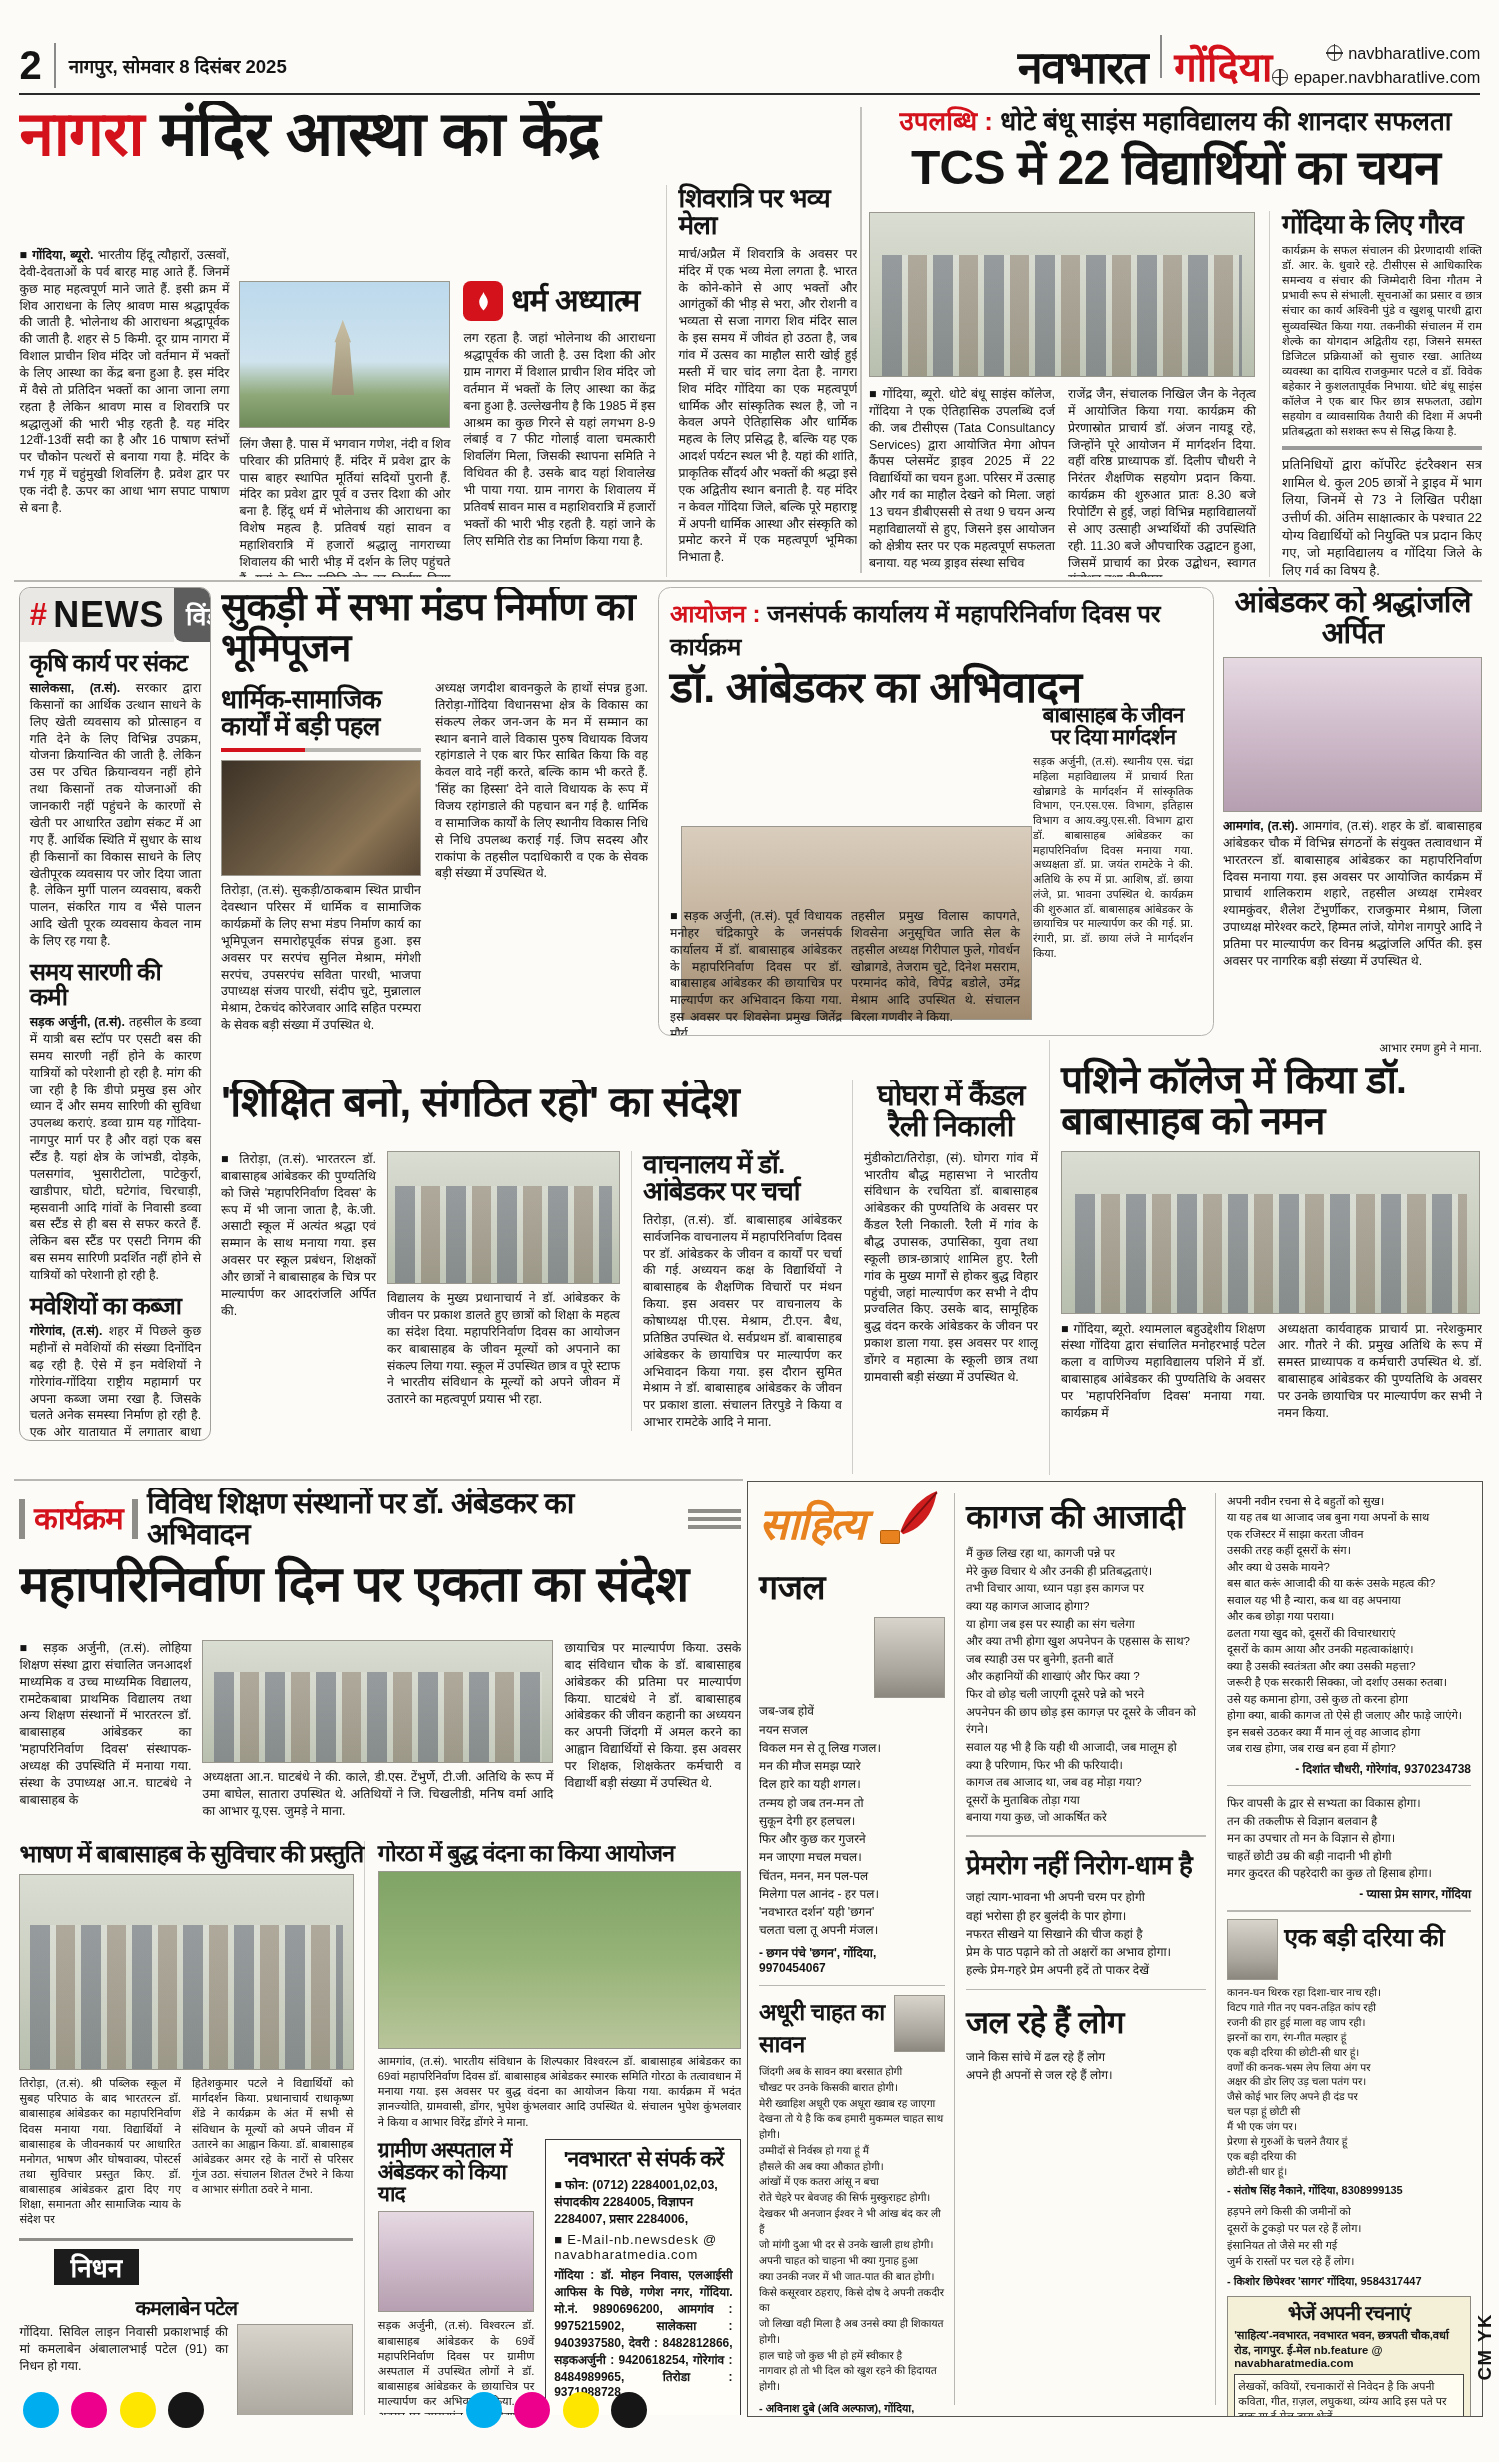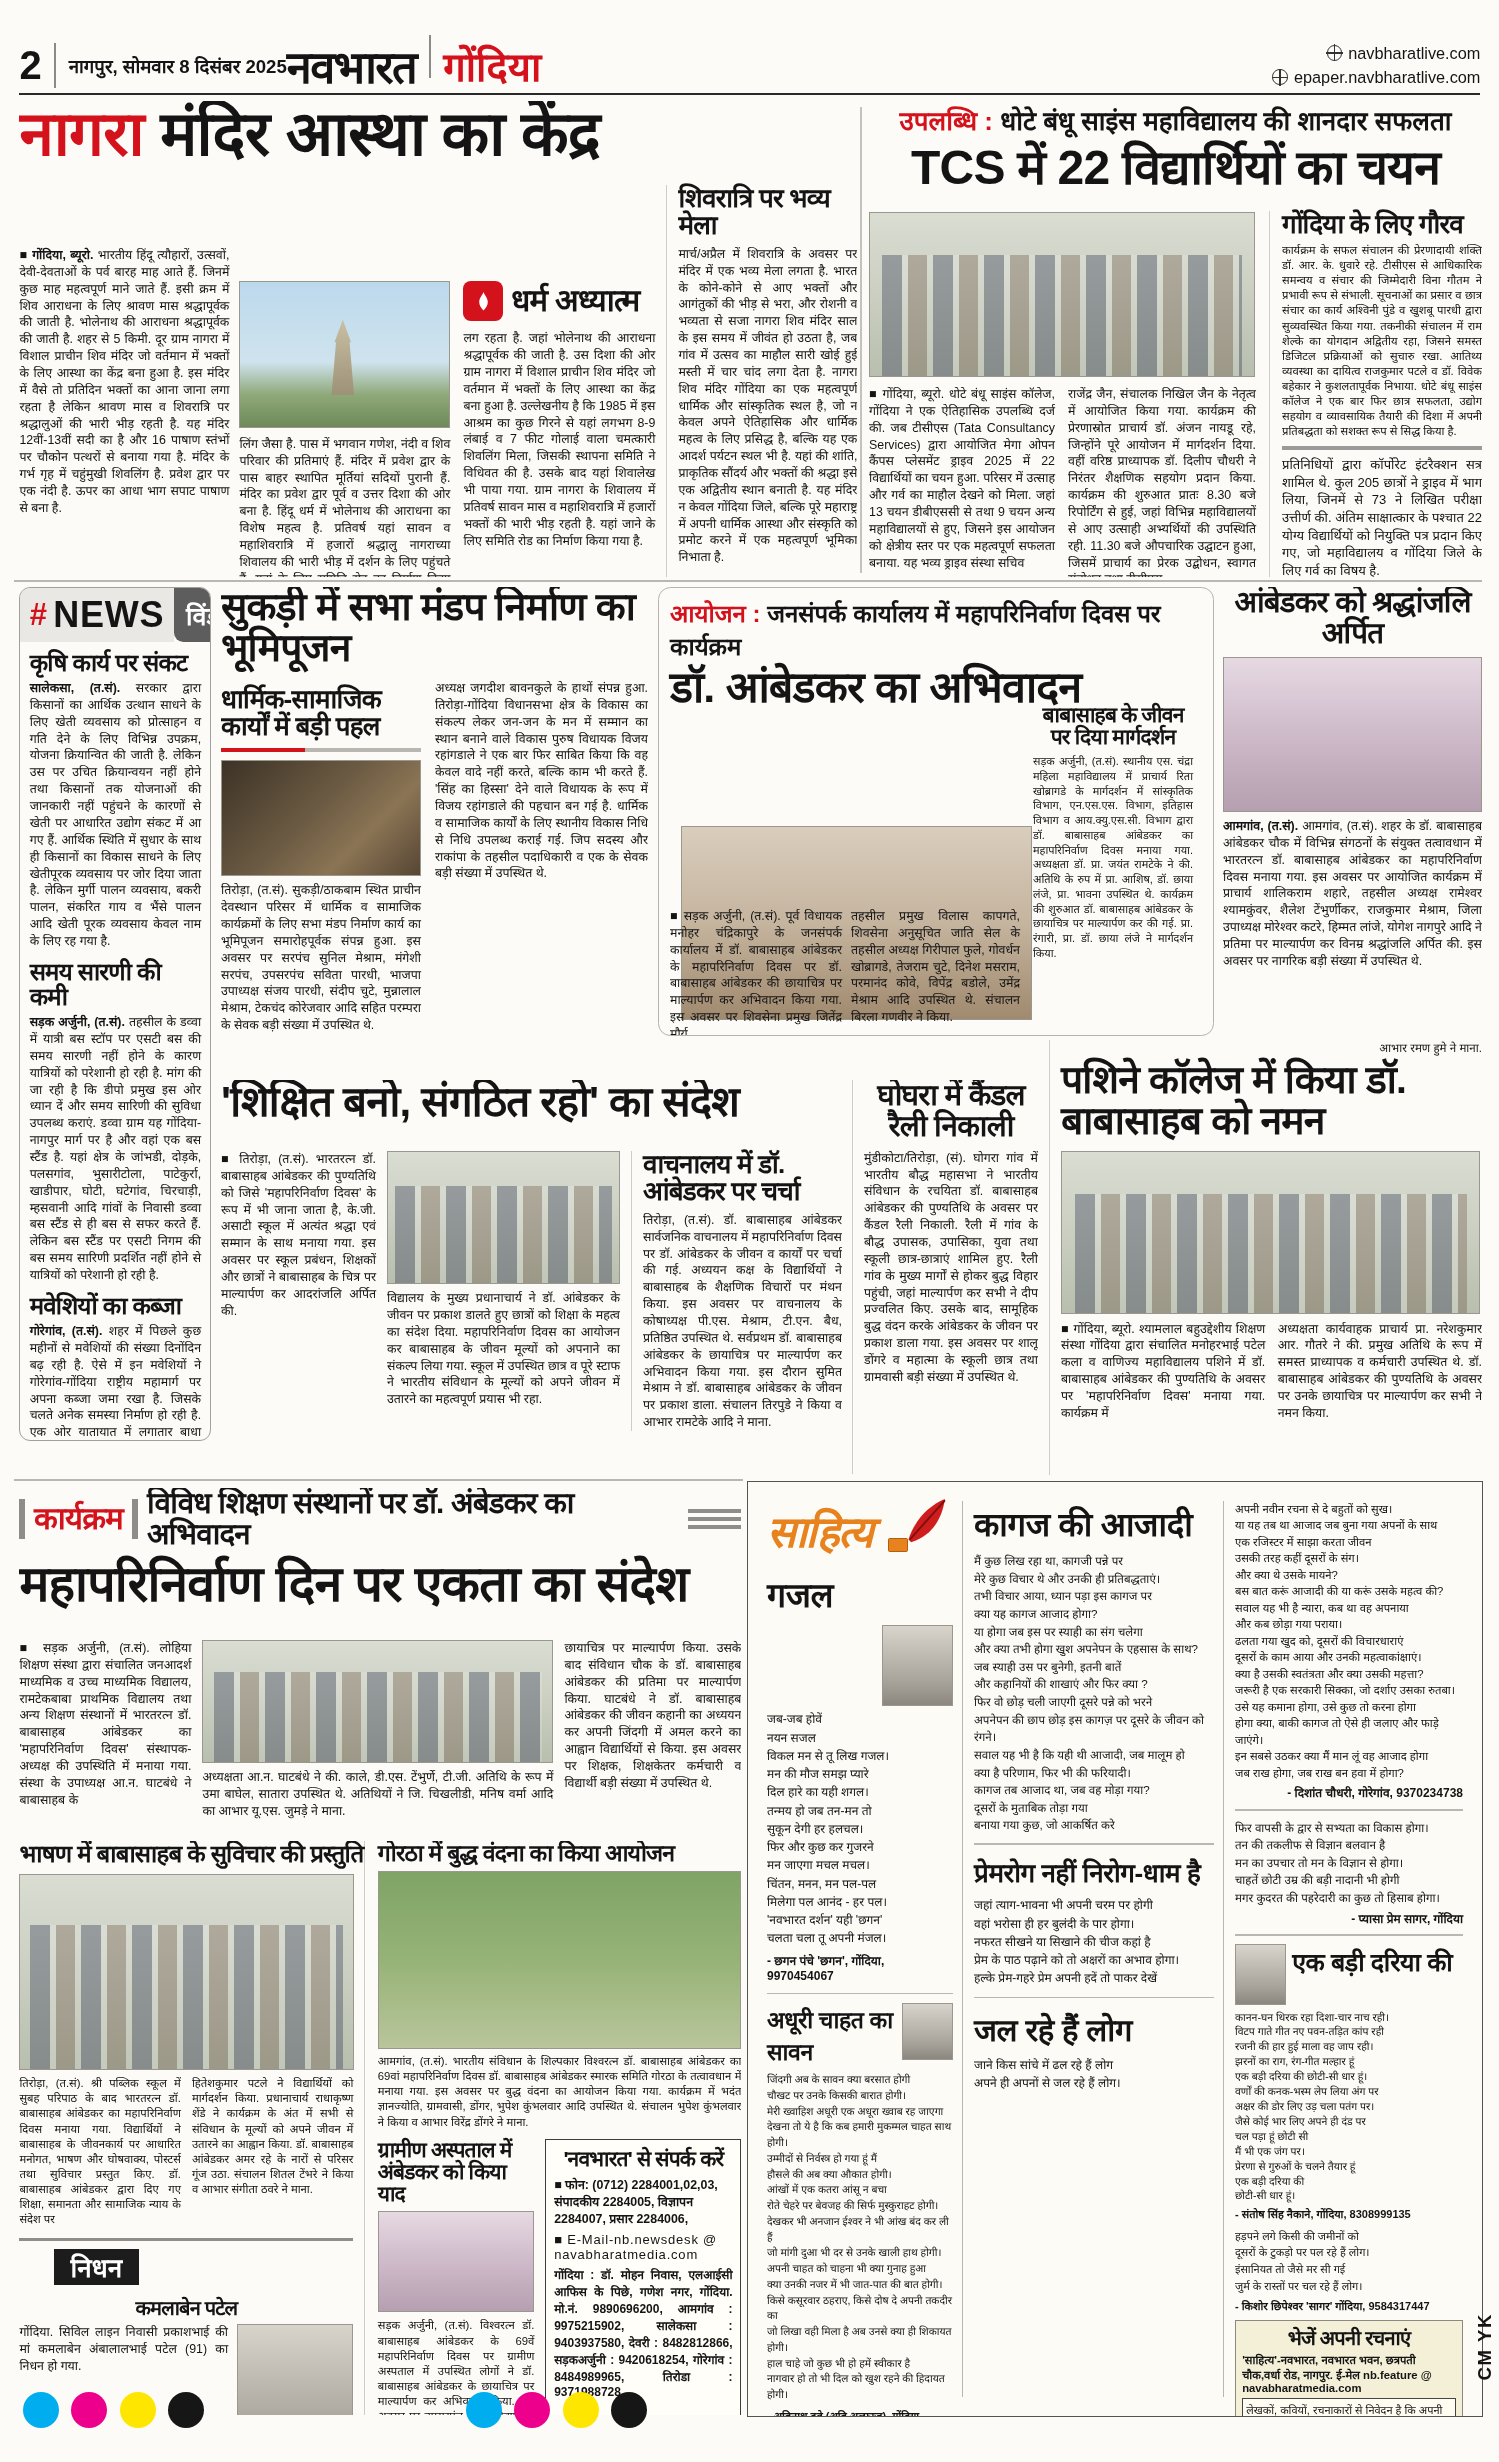--- a/index.html
+++ b/index.html
@@ -41,21 +41,21 @@
 <body>
 
 <div class="page">
 
   <div class="abs" style="left:19.4px;top:40px;width:1461px;height:50px;display:flex;align-items:center;">
     <div style="display:flex;align-items:center;">
       <span style="font-size:40px;font-weight:bold;">2</span>
       <span class="mast-sep"></span>
       <span style="font-size:18.6px;font-weight:bold;">नागपुर, सोमवार 8 दिसंबर 2025</span>
     </div>
-    <div style="flex:1;display:flex;justify-content:flex-start;align-items:center;">
+    <div style="flex:1;display:flex;justify-content:flex-end;align-items:center;">
       <span style="font-size:45px;font-weight:800;letter-spacing:-1.6px;">नवभारत</span>
       <span class="mast-sep" style="height:43px;"></span>
       <span class="red" style="font-size:40px;font-weight:800;">गोंदिया</span>
     </div>
     <div style="text-align:right;font-size:16.3px;line-height:1.5;">
       <div style="display:flex;align-items:center;justify-content:flex-end;gap:6.2px;">
         <span style="display:inline-block;width:15.5px;height:15.5px;border-radius:50%;border:1.6px solid #333;position:relative;">
           <span style="position:absolute;left:45%;top:-1.6px;bottom:-1.6px;width:1.6px;background:#333;"></span>
           <span style="position:absolute;top:45%;left:-1.6px;right:-1.6px;height:1.6px;background:#333;"></span>
         </span>
@@ -242,21 +242,21 @@
     </div>
     <div class="abs" style="left:183px;top:152px;width:351px;">
       <div class="ph ph-people" style="width:351px;height:123px;"></div>
       <div class="body" style="margin-top:6.2px;">अध्यक्षता आ.न. घाटबंधे ने की. काले, डी.एस. टेंभुर्णे, टी.जी. अतिथि के रूप में उमा बाघेल, सातारा उपस्थित थे. अतिथियों ने जि. चिखलीडी, मनिष वर्मा आदि का आभार यू.एस. जुमड़े ने माना.</div>
     </div>
     <div class="abs" style="left:545px;top:152px;width:177px;">
       <div class="body">छायाचित्र पर माल्यार्पण किया. उसके बाद संविधान चौक के डॉ. बाबासाहब आंबेडकर की प्रतिमा पर माल्यार्पण किया. घाटबंधे ने डॉ. बाबासाहब आंबेडकर की जीवन कहानी का अध्ययन कर अपनी जिंदगी में अमल करने का आह्वान विद्यार्थियों से किया. इस अवसर पर शिक्षक, शिक्षकेतर कर्मचारी व विद्यार्थी बड़ी संख्या में उपस्थित थे.</div>
     </div>
   </div>
 
-  <div class="abs ov" style="left:747px;top:1481px;width:736px;height:936px;border:1.6px solid #55534e;background:#fcfbf6;display:flex;padding:19px;gap:11px;">
+  <div class="abs ov" style="left:747px;top:1481px;width:736px;height:936px;border:1.6px solid #55534e;background:#fcfbf6;display:flex;padding:11px;gap:11px;">
 
     <div style="width:196px;border-right:1.6px solid #b9b7b2;padding-right:9.3px;">
       <div style="position:relative;">
         <span style="font-size:43px;font-weight:800;font-style:italic;color:#e8821e;letter-spacing:-1.6px;">साहित्य</span>
         <span style="position:absolute;right:0;top:-6.2px;">
           <svg width="54" height="54" viewBox="0 0 40 40">
               <path d="M34 3C22 8 12 18 7 33l2 2C25 30 32 17 34 3z" fill="#cf1d1d"></path>
               <path d="M8 33 34 4" stroke="#7c0f0f" stroke-width="1.4" fill="none"></path>
             </svg>
         </span>

